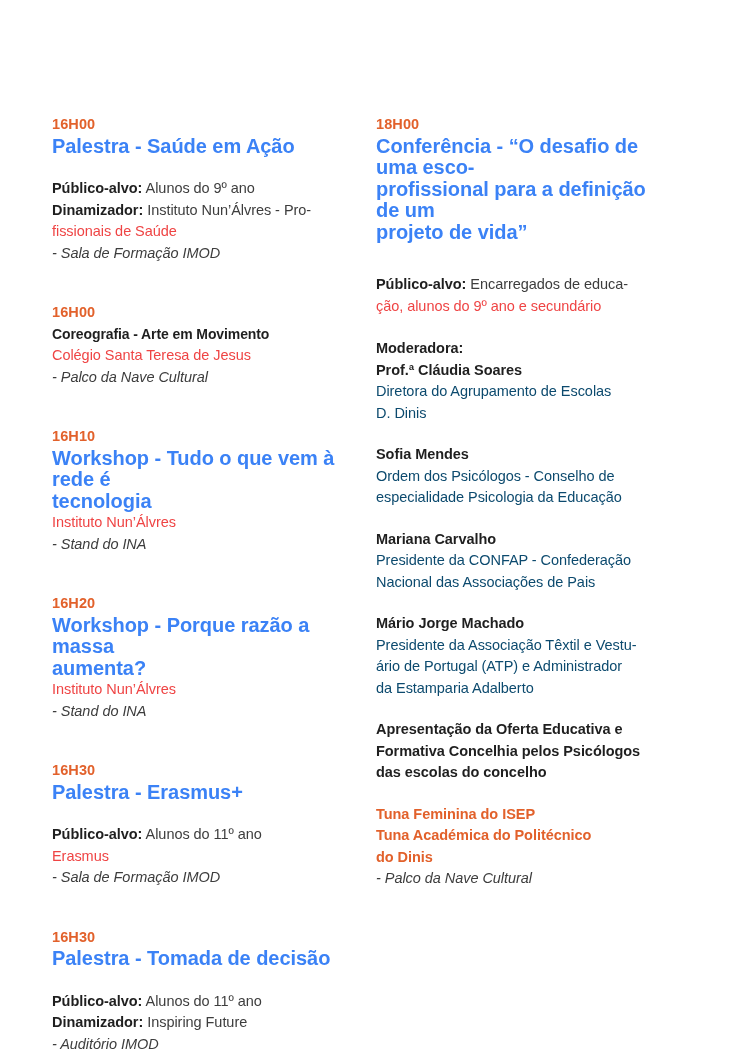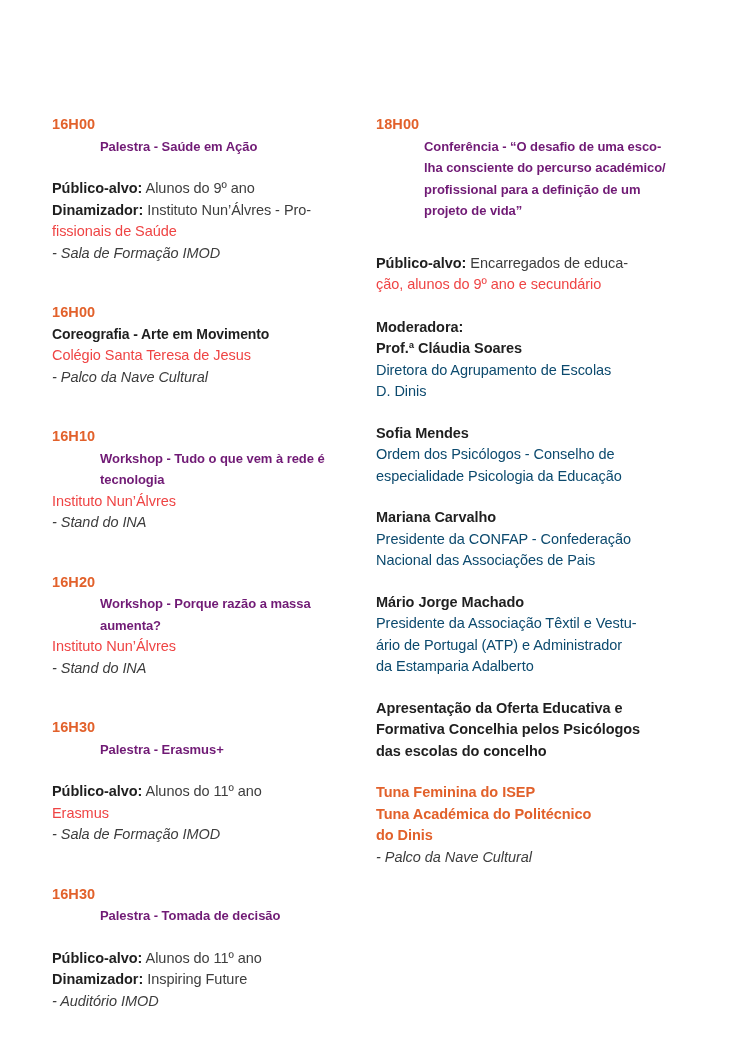--- a/index.html
+++ b/index.html
@@ -47,26 +47,25 @@
 
   .time {
     color: #e2612b;
     font-weight: bold;
     font-size: 14.5px;
     line-height: 21.5px;
     letter-spacing: 0.1px;
   }
 
   .title {
-    color: #701a75;
-    font-weight: bold;
-    font-size: 13px;
-    line-height: 21.5px;
-    letter-spacing: -0.05px;
-    margin-left: 48px;
+    color: #3b82f6;
+    font-weight: bold;
+    font-size: 20px;
+    line-height: 21.5px;
+    letter-spacing: -0.05px;
   }
 
   .title-big {
     color: #1f1f1f;
     font-weight: bold;
     font-size: 14px;
     line-height: 21.5px;
     letter-spacing: -0.1px;
   }
 
@@ -209,21 +208,20 @@
         </div>
         <div class="venue">- Auditório IMOD</div>
       </div>
 
     </div>
 
     <div class="column">
 
       <div class="time">18H00</div>
       <div class="title">Conferência - “O desafio de uma esco-</div>
-      <div class="title">lha consciente do percurso académico/</div>
       <div class="title">profissional para a definição de um</div>
       <div class="title">projeto de vida”</div>
 
       <div class="gap"></div>
       <div class="gap-small"></div>
 
       <div class="detail">
         <span class="lbl">Público-alvo:</span><span> Encarregados de educa-</span>
       </div>
       <div class="plain">ção, alunos do 9º ano e secundário</div>

